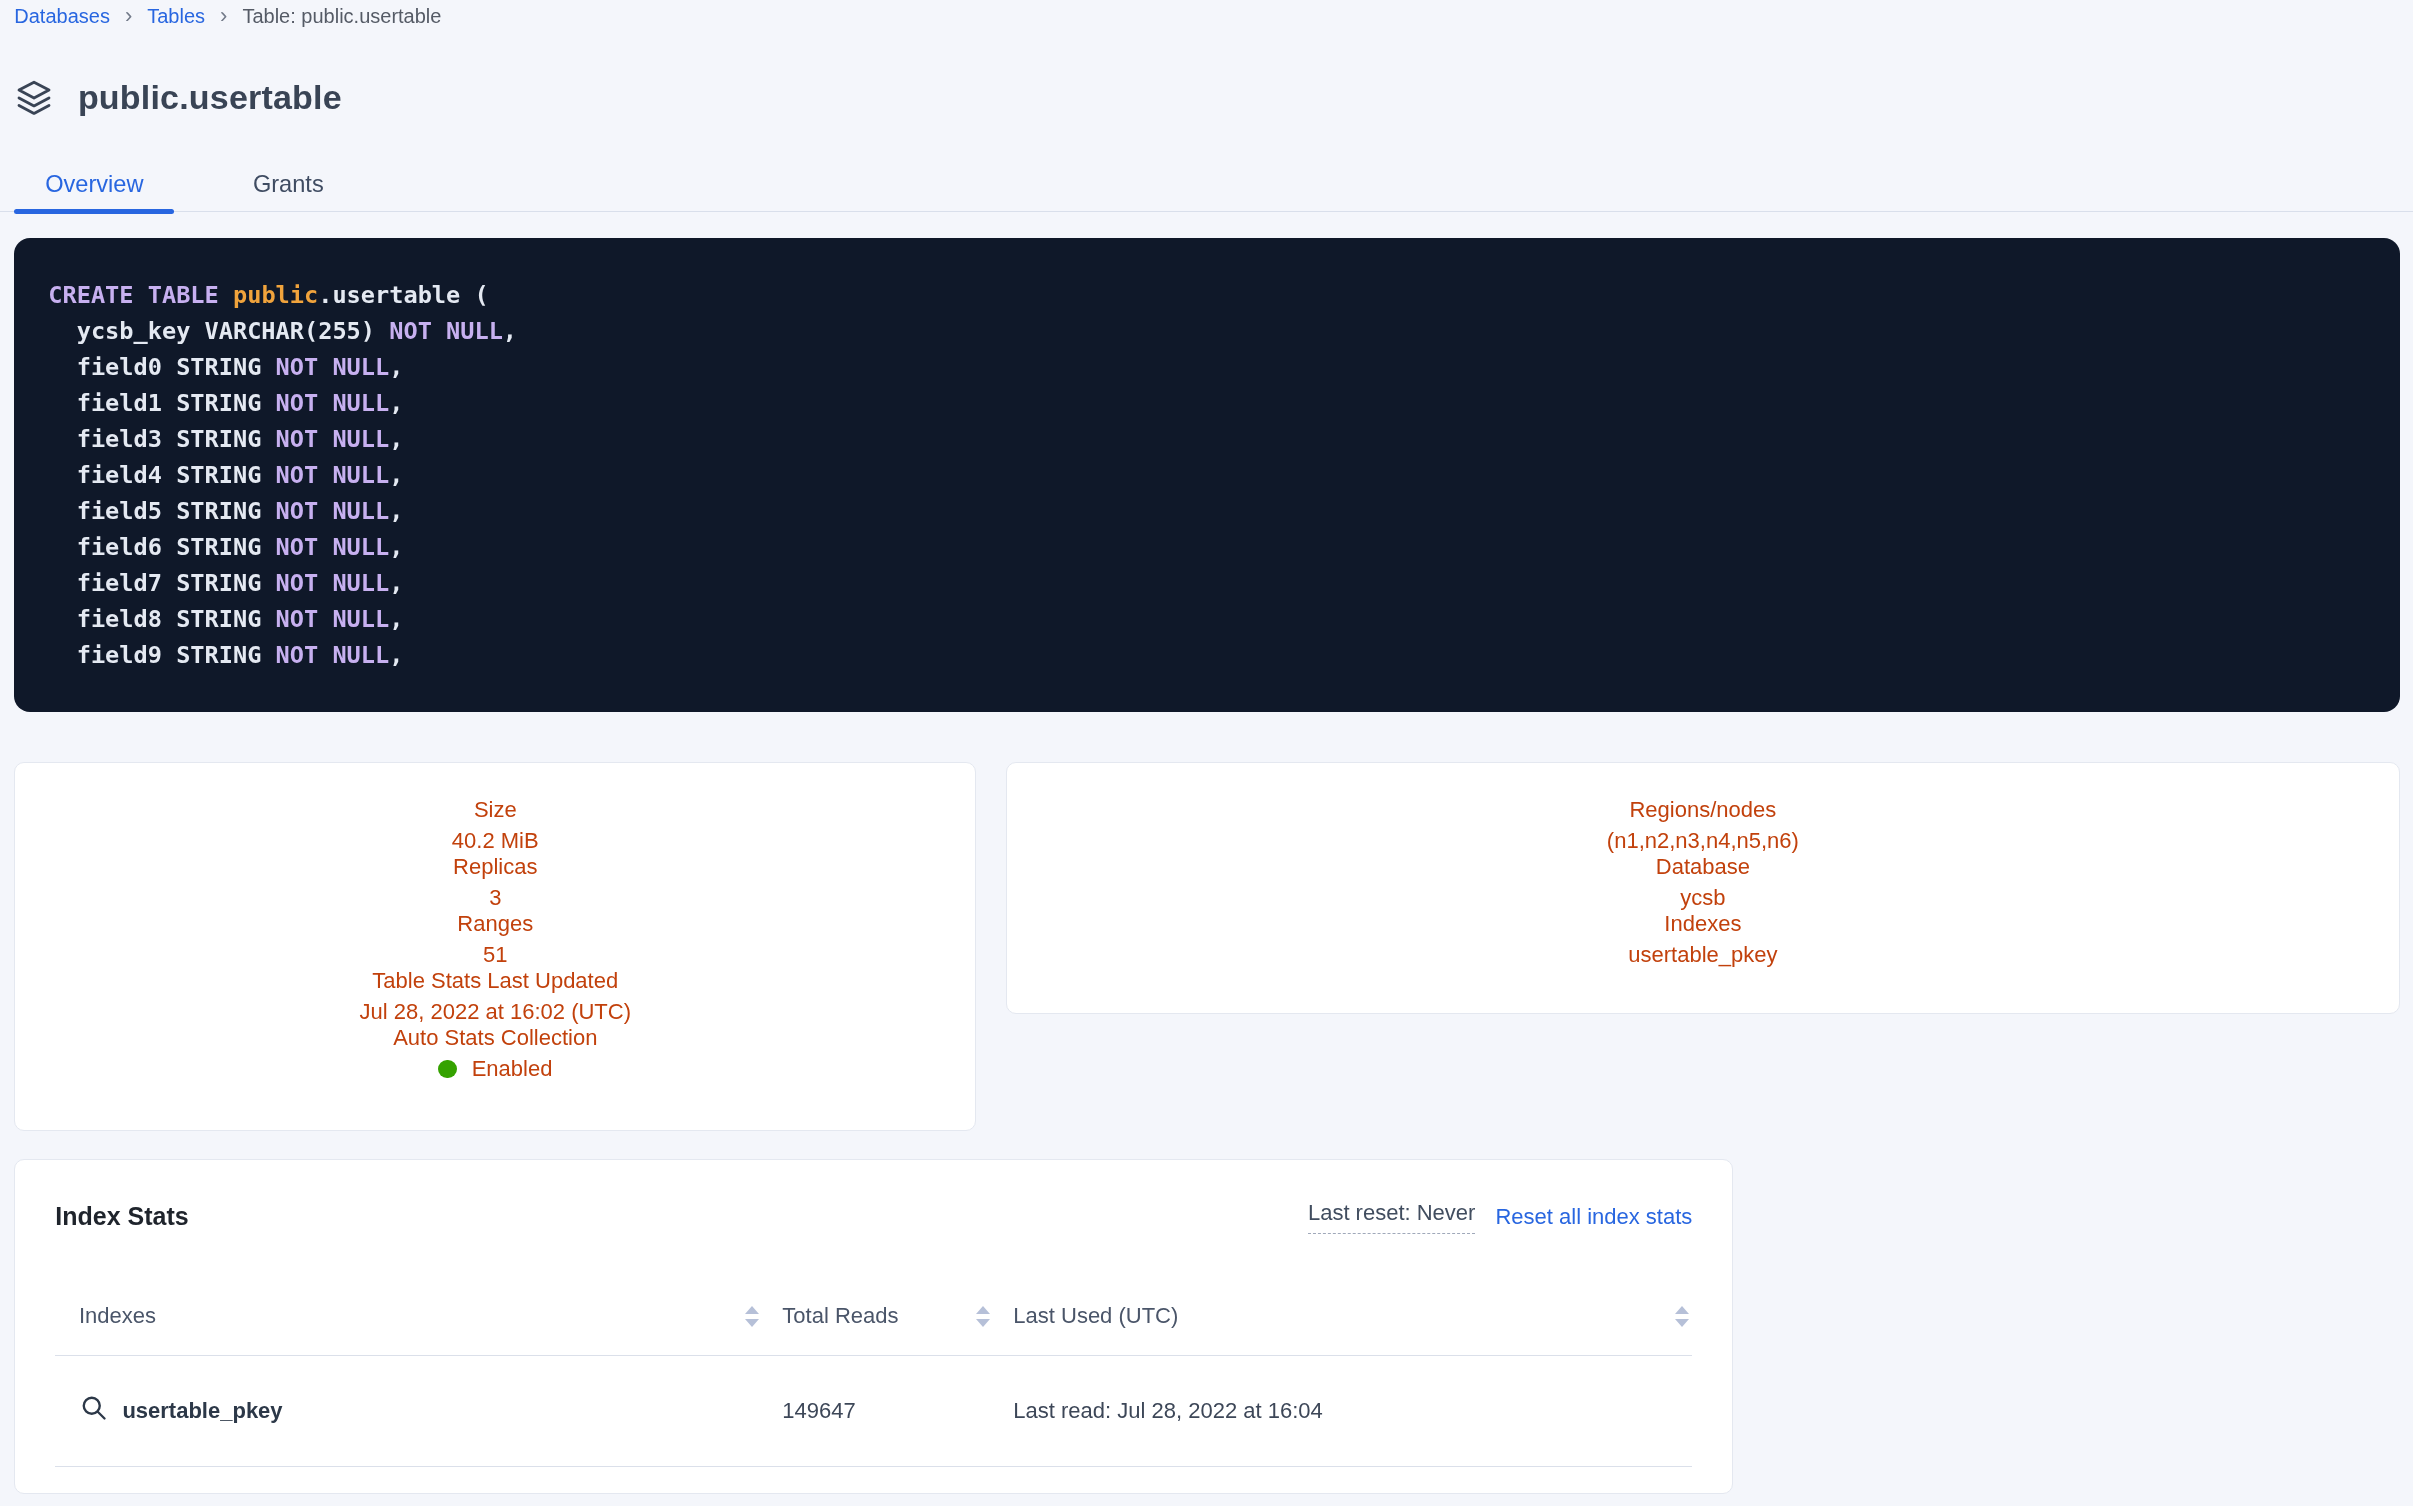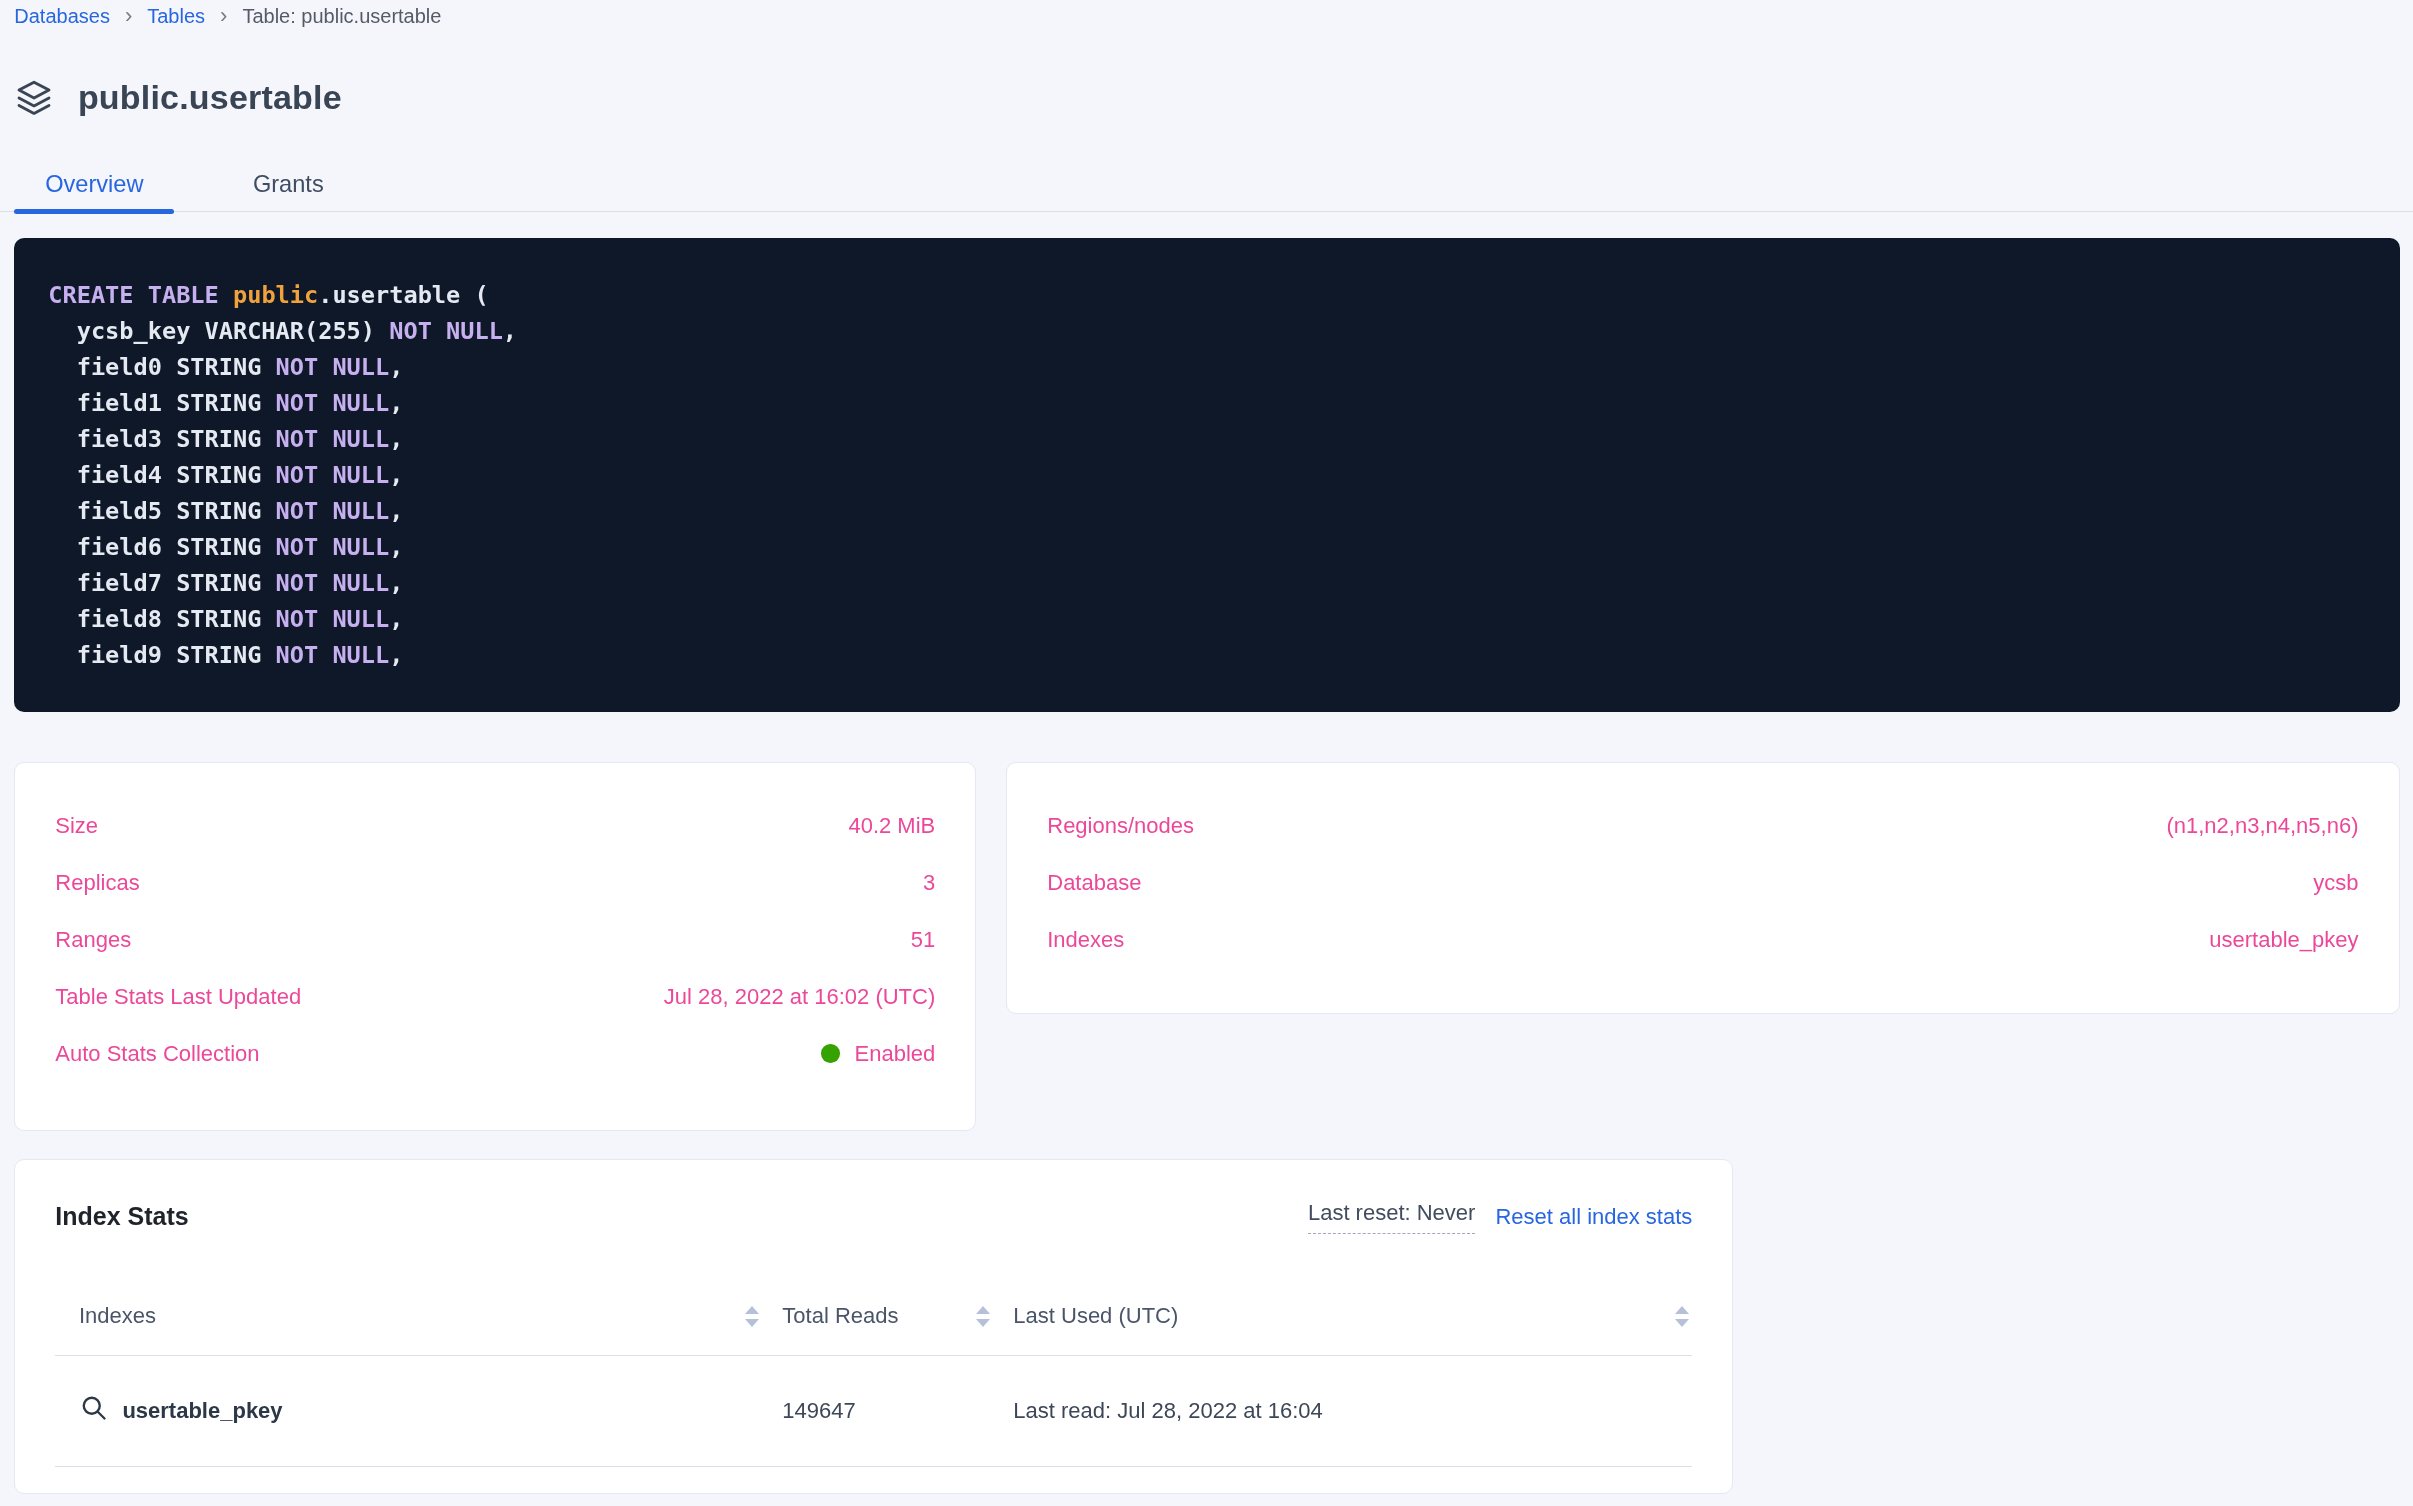--- a/index.html
+++ b/index.html
@@ -62,21 +62,21 @@
     height: 5px;
     border-radius: 2.5px;
     background: #2866e0;
   }
 
   
   .code {
     margin-top: 26px;
     height: 474px;
     background: #0f1829;
-    border-radius: 10px;
+    border-radius: 16px;
     padding: 39px 34px 0 34px;
     overflow: hidden;
   }
   .code-line {
     font-family: "DejaVu Sans Mono", monospace;
     font-size: 23.6px;
     font-weight: 700;
     line-height: 36px;
     white-space: pre;
     color: #e4e9f2;
@@ -93,21 +93,22 @@
     border-radius: 10px;
   }
   .card.left { width: 1045px; height: 369px; padding: 34px 40px 0 40px; }
   .card.right { width: 1517px; height: 252px; margin-left: 30px; padding: 34px 40px 0 40px; }
   .stat-row {
     height: 57px;
     display: flex;
     justify-content: space-between;
     align-items: center;
     font-size: 22px;
-    color: #ec4899;
+    color: #c2410c;
+    flex-direction: column;
   }
   .stat-value { display: flex; align-items: center; }
   .status-dot {
     width: 18.6px; height: 18.6px;
     border-radius: 50%;
     background: #35a200;
     margin-right: 15px;
     display: inline-block;
   }
 

